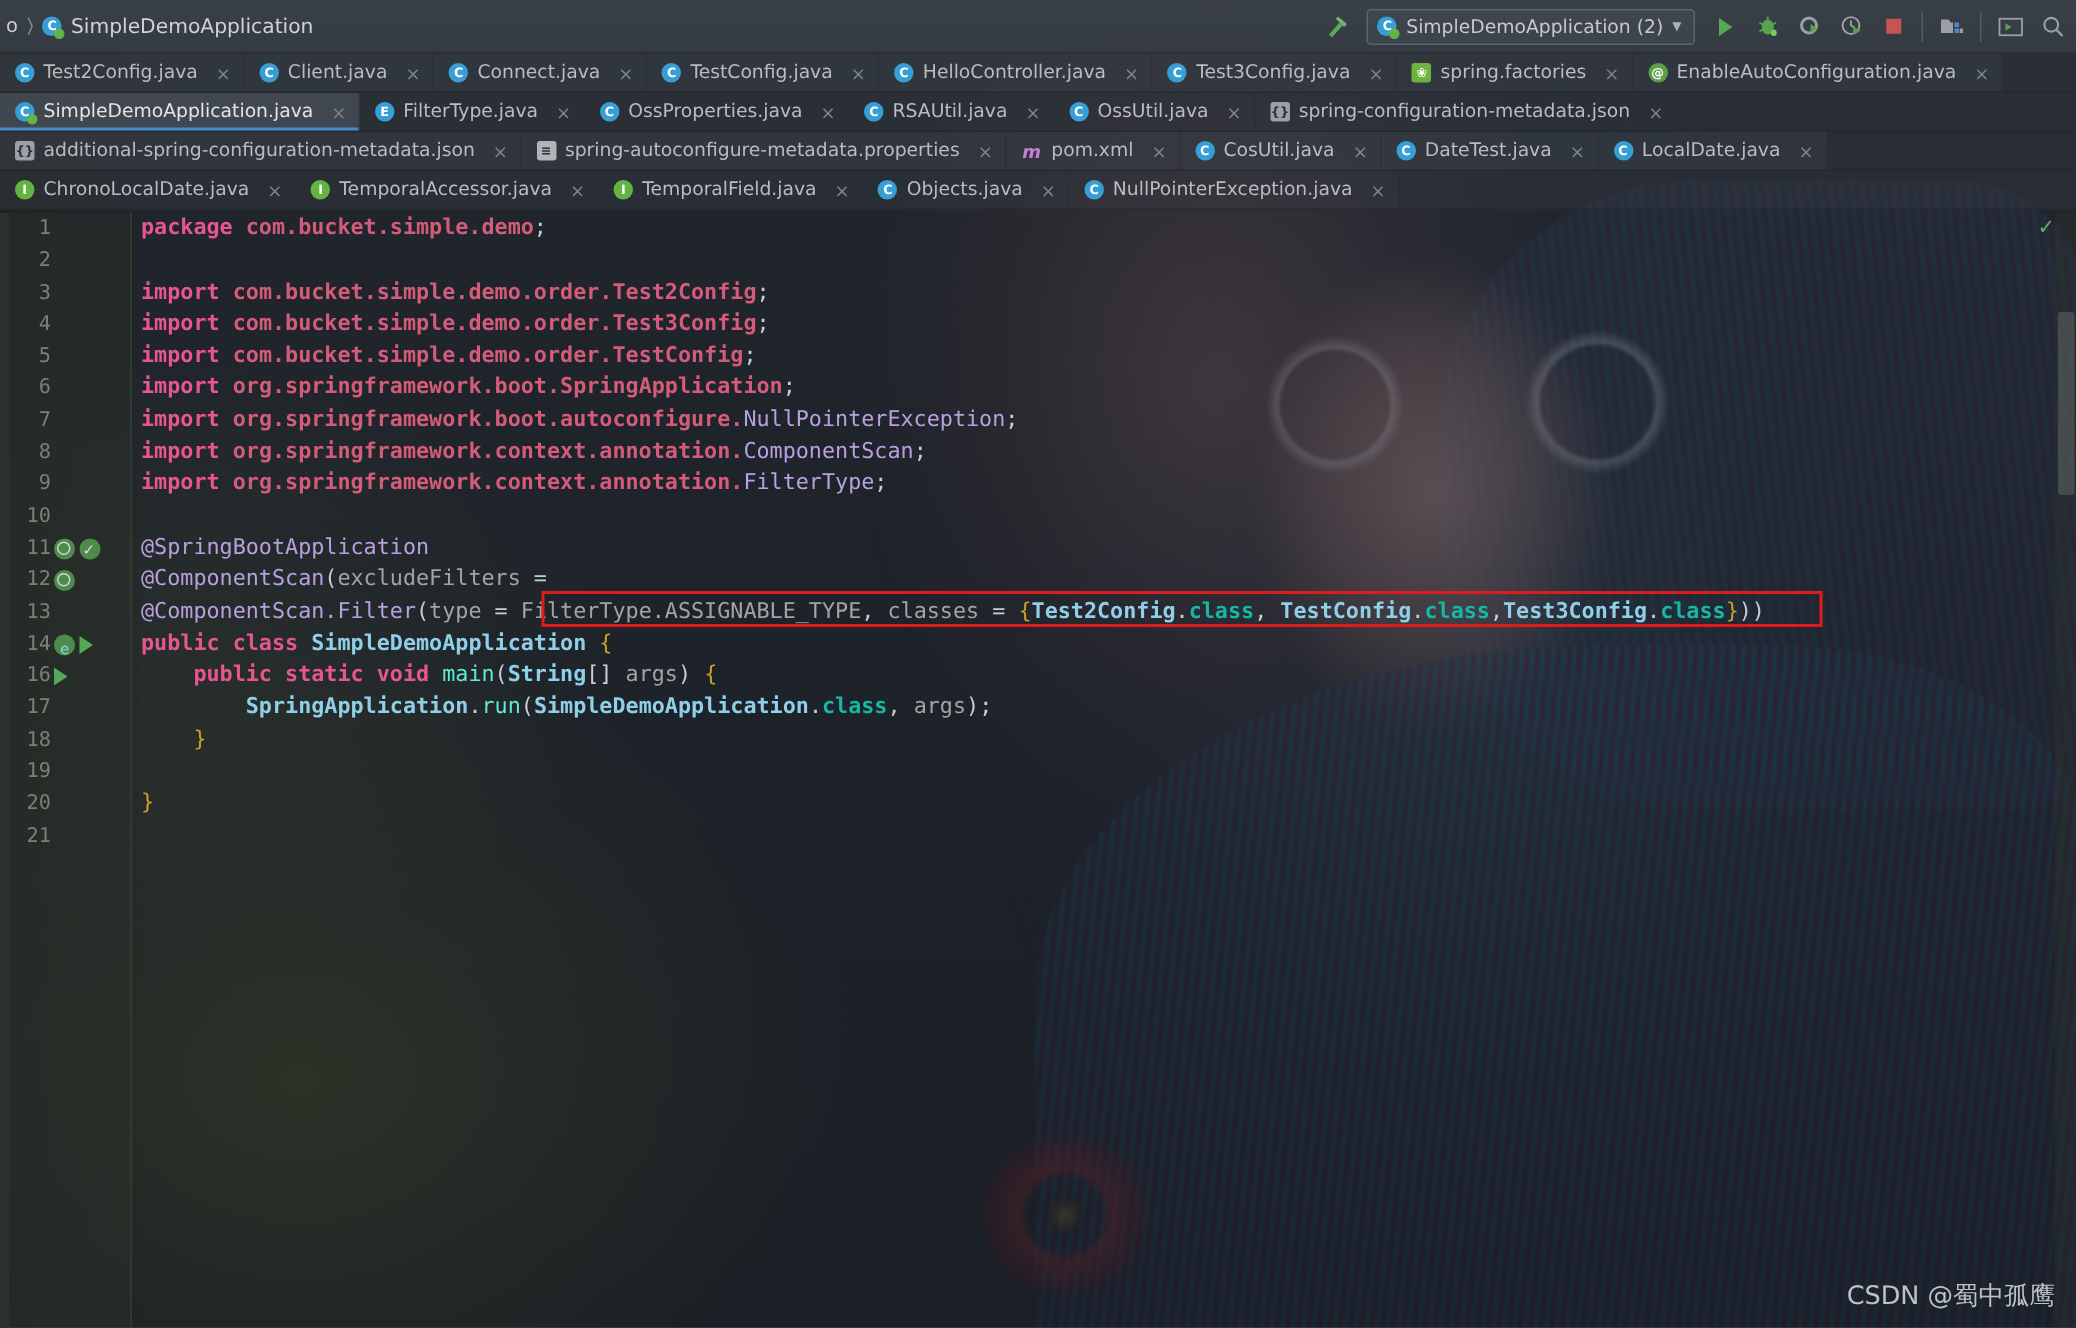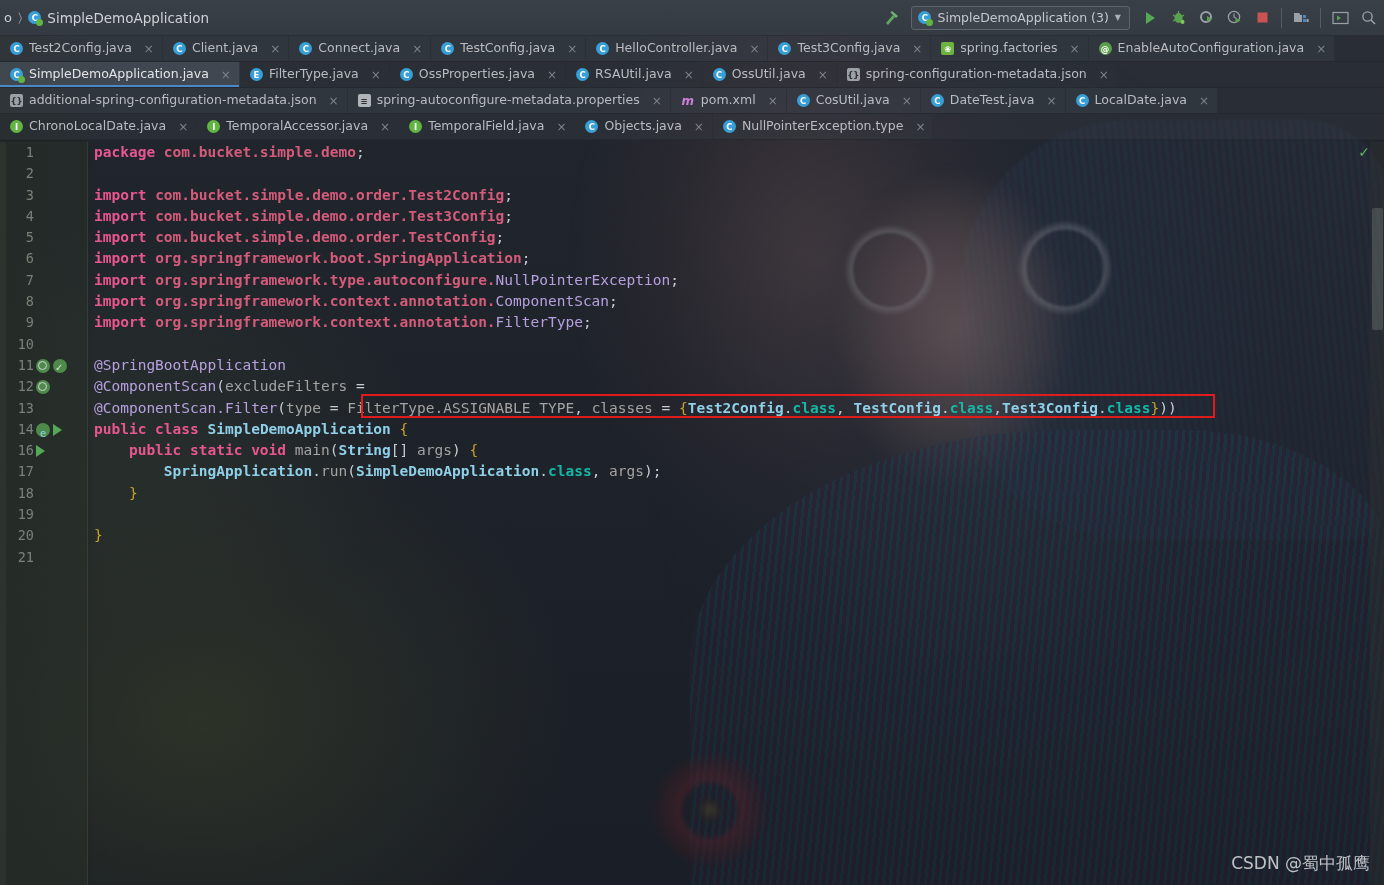--- a/index.html
+++ b/index.html
@@ -202,21 +202,21 @@
     display: flex; align-items: center; gap: 3px;
   }
   .ln-code {
     position: absolute; left: 88px; right: 0; padding-left: 6px;
     white-space: pre; color: #b9c2c9;
   }
   .kw2  { color: #e8568f; font-weight: bold; }
   .pkg  { color: #d45b7a; font-weight: bold; }
   .txt  { color: #a3a3a3; }
   .ann  { color: #b8a0e0; }
-  .meth { color: #a3a3a3; }
+  .meth { color: #5eead4; }
   .punc { color: #c9a227; }
   .sym  { color: #c6cdd3; }
   .cls2 { color: #8fd0e8; font-weight: bold; }
   .mem  { color: #14b8a6; font-weight: bold; }
 
   
   .g-run {
     width: 0; height: 0; border-left: 9px solid #55a855;
     border-top: 6px solid transparent; border-bottom: 6px solid transparent;
   }
@@ -305,21 +305,21 @@
 
     <div class="toolbar-right">
       <div class="tb-btn">
         <svg width="17" height="17" viewBox="0 0 17 17" aria-hidden="true">
           <path d="M3 14 L10 6 L12 8 L5 16 Z" fill="#5fa65f"></path>
           <path d="M9 2 L15 7 L13 9 L7.5 3.5 Z" fill="#6fb46f"></path>
         </svg>
       </div>
       <div class="run-config">
         <span class="ficon springapp">C</span>
-        <span>SimpleDemoApplication (3)</span>
+        <span>SimpleDemoApplication (2)</span>
         <span style="font-size:8px;color:#aab0b6;">▼</span>
       </div>
 
       <div class="tb-btn">
         <svg width="14" height="14" viewBox="0 0 14 14">
             <path d="M3 1 L12 7 L3 13 Z" fill="#55a855"></path>
           </svg>
       </div>
       <div class="tb-btn">
         <svg width="15" height="15" viewBox="0 0 15 15">
@@ -497,37 +497,37 @@
           <span class="tab-label">TemporalField.java</span>
           <span class="tab-close">×</span>
         </div>
         <div class="tab dim">
           <span class="ficon c">C</span>
           <span class="tab-label">Objects.java</span>
           <span class="tab-close">×</span>
         </div>
         <div class="tab dim">
           <span class="ficon c">C</span>
-          <span class="tab-label">NullPointerException.type</span>
+          <span class="tab-label">NullPointerException.java</span>
           <span class="tab-close">×</span>
         </div>
         <div class="tab-spacer"></div>
       </div>
     </div>
 
   <div class="editor">
     <div class="gutter"></div>
     <div class="code-lines" id="code-lines">
         <div class="ln-row"><div class="ln-num">1</div><div class="ln-gutter-icons"></div><div class="ln-code"><span class="kw2">package</span> <span class="pkg">com.bucket.simple.demo</span><span class="sym">;</span></div></div>
         <div class="ln-row"><div class="ln-num">2</div><div class="ln-gutter-icons"></div><div class="ln-code"></div></div>
         <div class="ln-row"><div class="ln-num">3</div><div class="ln-gutter-icons"></div><div class="ln-code"><span class="kw2">import</span> <span class="pkg">com.bucket.simple.demo.order.</span><span class="pkg">Test2Config</span><span class="sym">;</span></div></div>
         <div class="ln-row"><div class="ln-num">4</div><div class="ln-gutter-icons"></div><div class="ln-code"><span class="kw2">import</span> <span class="pkg">com.bucket.simple.demo.order.</span><span class="pkg">Test3Config</span><span class="sym">;</span></div></div>
         <div class="ln-row"><div class="ln-num">5</div><div class="ln-gutter-icons"></div><div class="ln-code"><span class="kw2">import</span> <span class="pkg">com.bucket.simple.demo.order.</span><span class="pkg">TestConfig</span><span class="sym">;</span></div></div>
         <div class="ln-row"><div class="ln-num">6</div><div class="ln-gutter-icons"></div><div class="ln-code"><span class="kw2">import</span> <span class="pkg">org.springframework.boot.</span><span class="pkg">SpringApplication</span><span class="sym">;</span></div></div>
-        <div class="ln-row"><div class="ln-num">7</div><div class="ln-gutter-icons"></div><div class="ln-code"><span class="kw2">import</span> <span class="pkg">org.springframework.type.autoconfigure.</span><span class="ann">NullPointerException</span><span class="sym">;</span></div></div>
+        <div class="ln-row"><div class="ln-num">7</div><div class="ln-gutter-icons"></div><div class="ln-code"><span class="kw2">import</span> <span class="pkg">org.springframework.boot.autoconfigure.</span><span class="ann">NullPointerException</span><span class="sym">;</span></div></div>
         <div class="ln-row"><div class="ln-num">8</div><div class="ln-gutter-icons"></div><div class="ln-code"><span class="kw2">import</span> <span class="pkg">org.springframework.context.annotation.</span><span class="ann">ComponentScan</span><span class="sym">;</span></div></div>
         <div class="ln-row"><div class="ln-num">9</div><div class="ln-gutter-icons"></div><div class="ln-code"><span class="kw2">import</span> <span class="pkg">org.springframework.context.annotation.</span><span class="ann">FilterType</span><span class="sym">;</span></div></div>
         <div class="ln-row"><div class="ln-num">10</div><div class="ln-gutter-icons"></div><div class="ln-code"></div></div>
         <div class="ln-row"><div class="ln-num">11</div><div class="ln-gutter-icons"><span class="g-bean"></span><span class="g-bean check"></span></div><div class="ln-code"><span class="ann">@SpringBootApplication</span></div></div>
         <div class="ln-row"><div class="ln-num">12</div><div class="ln-gutter-icons"><span class="g-bean"></span></div><div class="ln-code"><span class="ann">@ComponentScan</span><span class="sym">(</span><span class="txt">excludeFilters</span> <span class="sym">=</span></div></div>
         <div class="ln-row"><div class="ln-num">13</div><div class="ln-gutter-icons"></div><div class="ln-code"><span class="ann">@ComponentScan.Filter</span><span class="sym">(</span><span class="txt">type</span> <span class="sym">= </span><span class="txt">FilterType.ASSIGNABLE_TYPE</span><span class="sym">, </span><span class="txt">classes</span> <span class="sym">= </span><span class="punc">{</span><span class="cls2">Test2Config</span><span class="sym">.</span><span class="mem">class</span><span class="sym">, </span><span class="cls2">TestConfig</span><span class="sym">.</span><span class="mem">class</span><span class="sym">,</span><span class="cls2">Test3Config</span><span class="sym">.</span><span class="mem">class</span><span class="punc">}</span><span class="sym">))</span></div></div>
         <div class="ln-row"><div class="ln-num">14</div><div class="ln-gutter-icons"><span class="g-spring"></span><span class="g-run"></span></div><div class="ln-code"><span class="kw2">public class </span><span class="cls2">SimpleDemoApplication</span> <span class="punc">{</span></div></div>
         <div class="ln-row"><div class="ln-num">16</div><div class="ln-gutter-icons"><span class="g-run"></span></div><div class="ln-code">    <span class="kw2">public static void </span><span class="meth">main</span><span class="sym">(</span><span class="cls2">String</span><span class="sym">[] </span><span class="txt">args</span><span class="sym">) </span><span class="punc">{</span></div></div>
         <div class="ln-row"><div class="ln-num">17</div><div class="ln-gutter-icons"></div><div class="ln-code">        <span class="cls2">SpringApplication</span><span class="sym">.</span><span class="meth">run</span><span class="sym">(</span><span class="cls2">SimpleDemoApplication</span><span class="sym">.</span><span class="mem">class</span><span class="sym">, </span><span class="txt">args</span><span class="sym">);</span></div></div>
         <div class="ln-row"><div class="ln-num">18</div><div class="ln-gutter-icons"></div><div class="ln-code">    <span class="punc">}</span></div></div>

